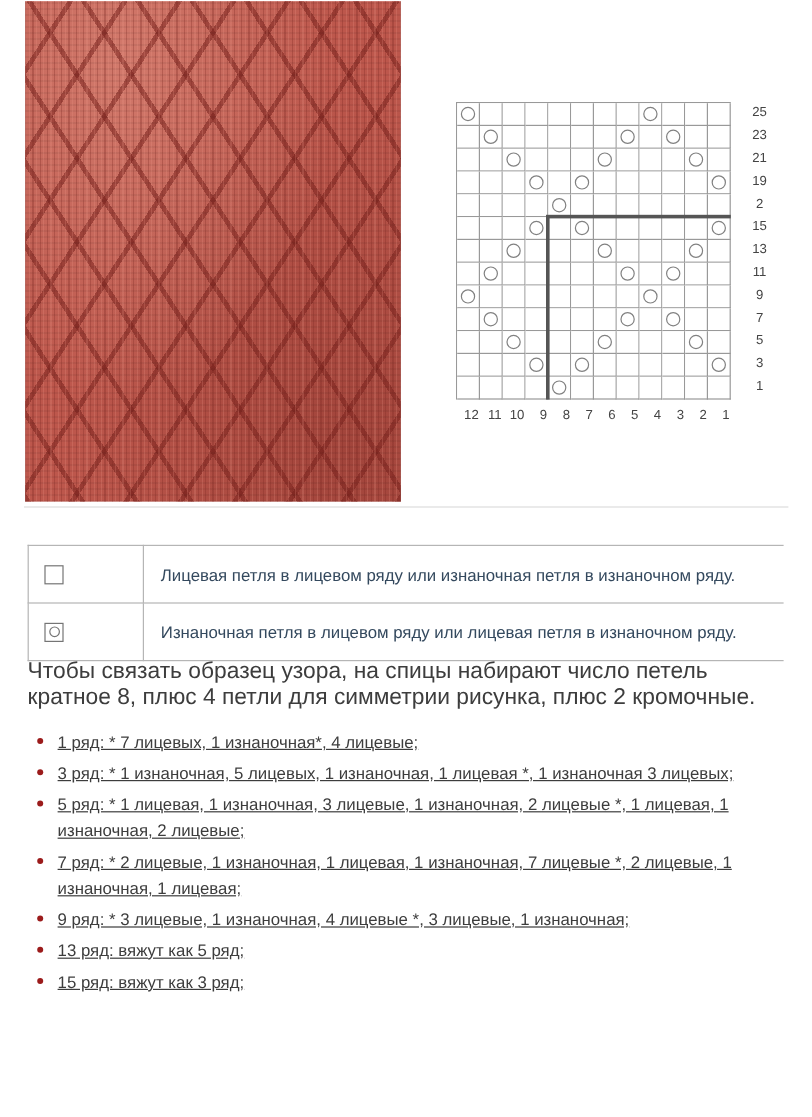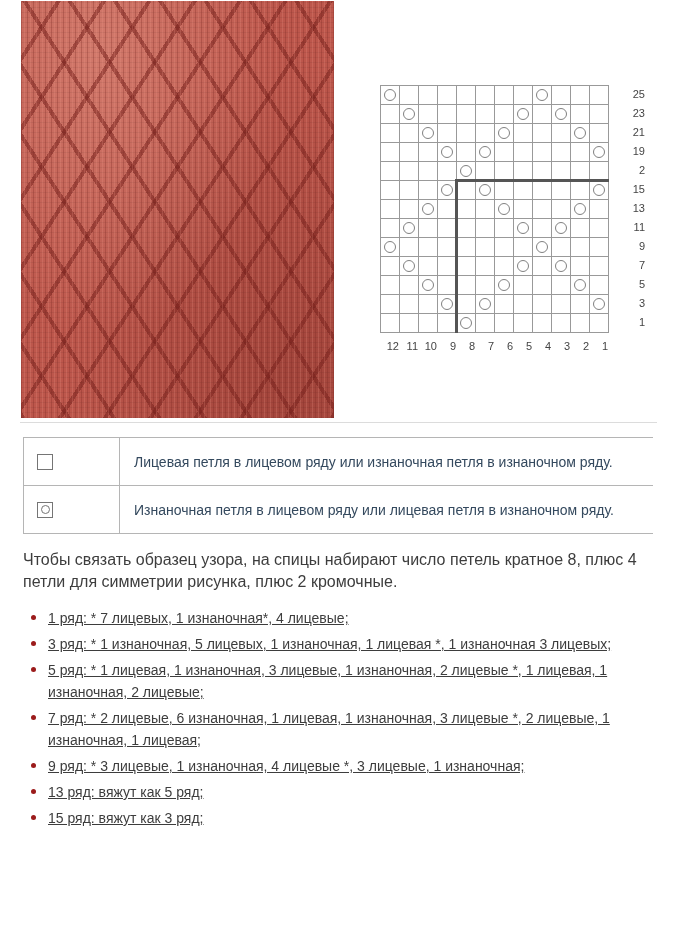--- a/index.html
+++ b/index.html
@@ -58,31 +58,31 @@
     background:#fff;
   }
   .purl-circle{
     width:12px;height:12px;border-radius:50%;
     border:1.5px solid #818181;background:#fff;
   }
   .repeat-line{position:absolute;background:var(--repeat-line);z-index:3;}
   .row-labels{position:absolute;left:239px;top:0;width:26px;}
   .row-label{
     height:19px;line-height:19px;font-size:11px;color:var(--chart-label);
-    text-align:right;padding-left:2px;
+    text-align:center;padding-left:2px;
   }
   .col-labels{position:absolute;left:0;top:254px;width:229px;display:grid;grid-template-columns:repeat(12,19px);}
   .col-label{font-size:11px;color:var(--chart-label);text-align:right;line-height:14px;}
 
   
   .sep-line{position:absolute;left:20px;top:422px;width:637px;height:1px;background:#dcdcdc;}
 
   
   .legend-table{
-    position:absolute;left:23px;top:437px;width:630px;
+    position:absolute;left:23px;top:454px;width:630px;
     border-collapse:collapse;
   }
   .legend-table td{
     border:1px solid var(--table-border);
     height:48px;vertical-align:middle;
   }
   .legend-table td:last-child{border-right:none;}
   .td-symbol{width:96px;}
   .td-text{
     padding-left:14px;font-size:14px;color:var(--legend-text);
@@ -91,21 +91,21 @@
     width:16px;height:16px;border:1px solid #757575;margin-left:13px;
     display:flex;align-items:center;justify-content:center;
   }
   .sym-circle-dot{
     width:9px;height:9px;border-radius:50%;border:1px solid #757575;
   }
 
   
   .intro{
     position:absolute;left:23px;top:549px;width:625px;
-    font-size:16px;line-height:22px;color:var(--body-text);
+    font-size:19px;line-height:22px;color:var(--body-text);
   }
 
   
   .instructions{
     position:absolute;left:23px;top:607px;width:632px;
     list-style:none;
   }
   .instructions li{
     position:relative;padding-left:25px;margin-bottom:4px;
     font-size:14px;line-height:22px;color:var(--body-text);text-decoration:underline;
@@ -399,17 +399,17 @@
   </tr>
 </tbody>
   </table>
 
 <p class="intro">Чтобы связать образец узора, на спицы набирают число петель кратное 8, плюс 4 петли для симметрии рисунка, плюс 2 кромочные.</p>
 
 <ul class="instructions">
   <li>1 ряд: * 7 лицевых, 1 изнаночная*, 4 лицевые;</li>
   <li>3 ряд: * 1 изнаночная, 5 лицевых, 1 изнаночная, 1 лицевая *, 1 изнаночная 3 лицевых;</li>
   <li>5 ряд: * 1 лицевая, 1 изнаночная, 3 лицевые, 1 изнаночная, 2 лицевые *, 1 лицевая, 1 изнаночная, 2 лицевые;</li>
-  <li>7 ряд: * 2 лицевые, 6 изнаночная, 1 лицевая, 1 изнаночная, 3 лицевые *, 2 лицевые, 1 изнаночная, 1 лицевая;</li>
+  <li>7 ряд: * 2 лицевые, 1 изнаночная, 1 лицевая, 1 изнаночная, 7 лицевые *, 2 лицевые, 1 изнаночная, 1 лицевая;</li>
   <li>9 ряд: * 3 лицевые, 1 изнаночная, 4 лицевые *, 3 лицевые, 1 изнаночная;</li>
   <li>13 ряд: вяжут как 5 ряд;</li>
   <li>15 ряд: вяжут как 3 ряд;</li>
 </ul>
 
 </body></html>

